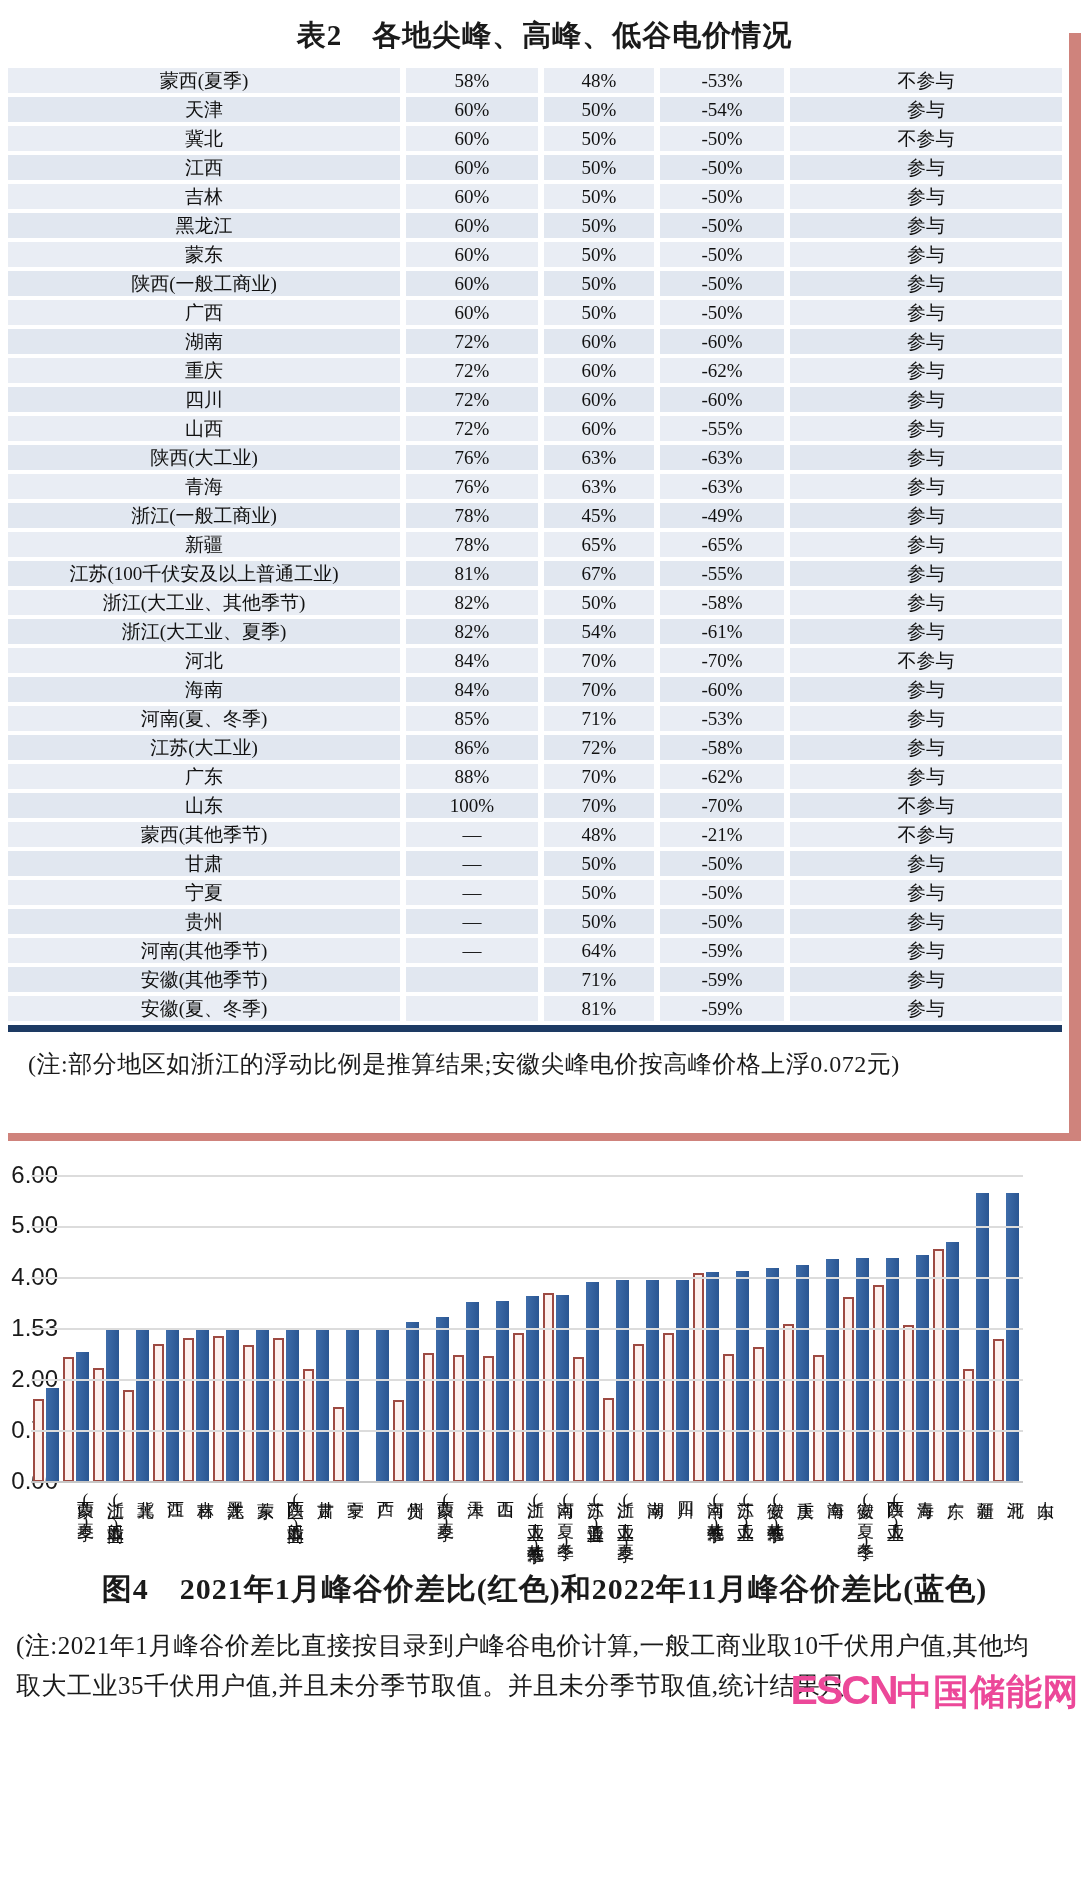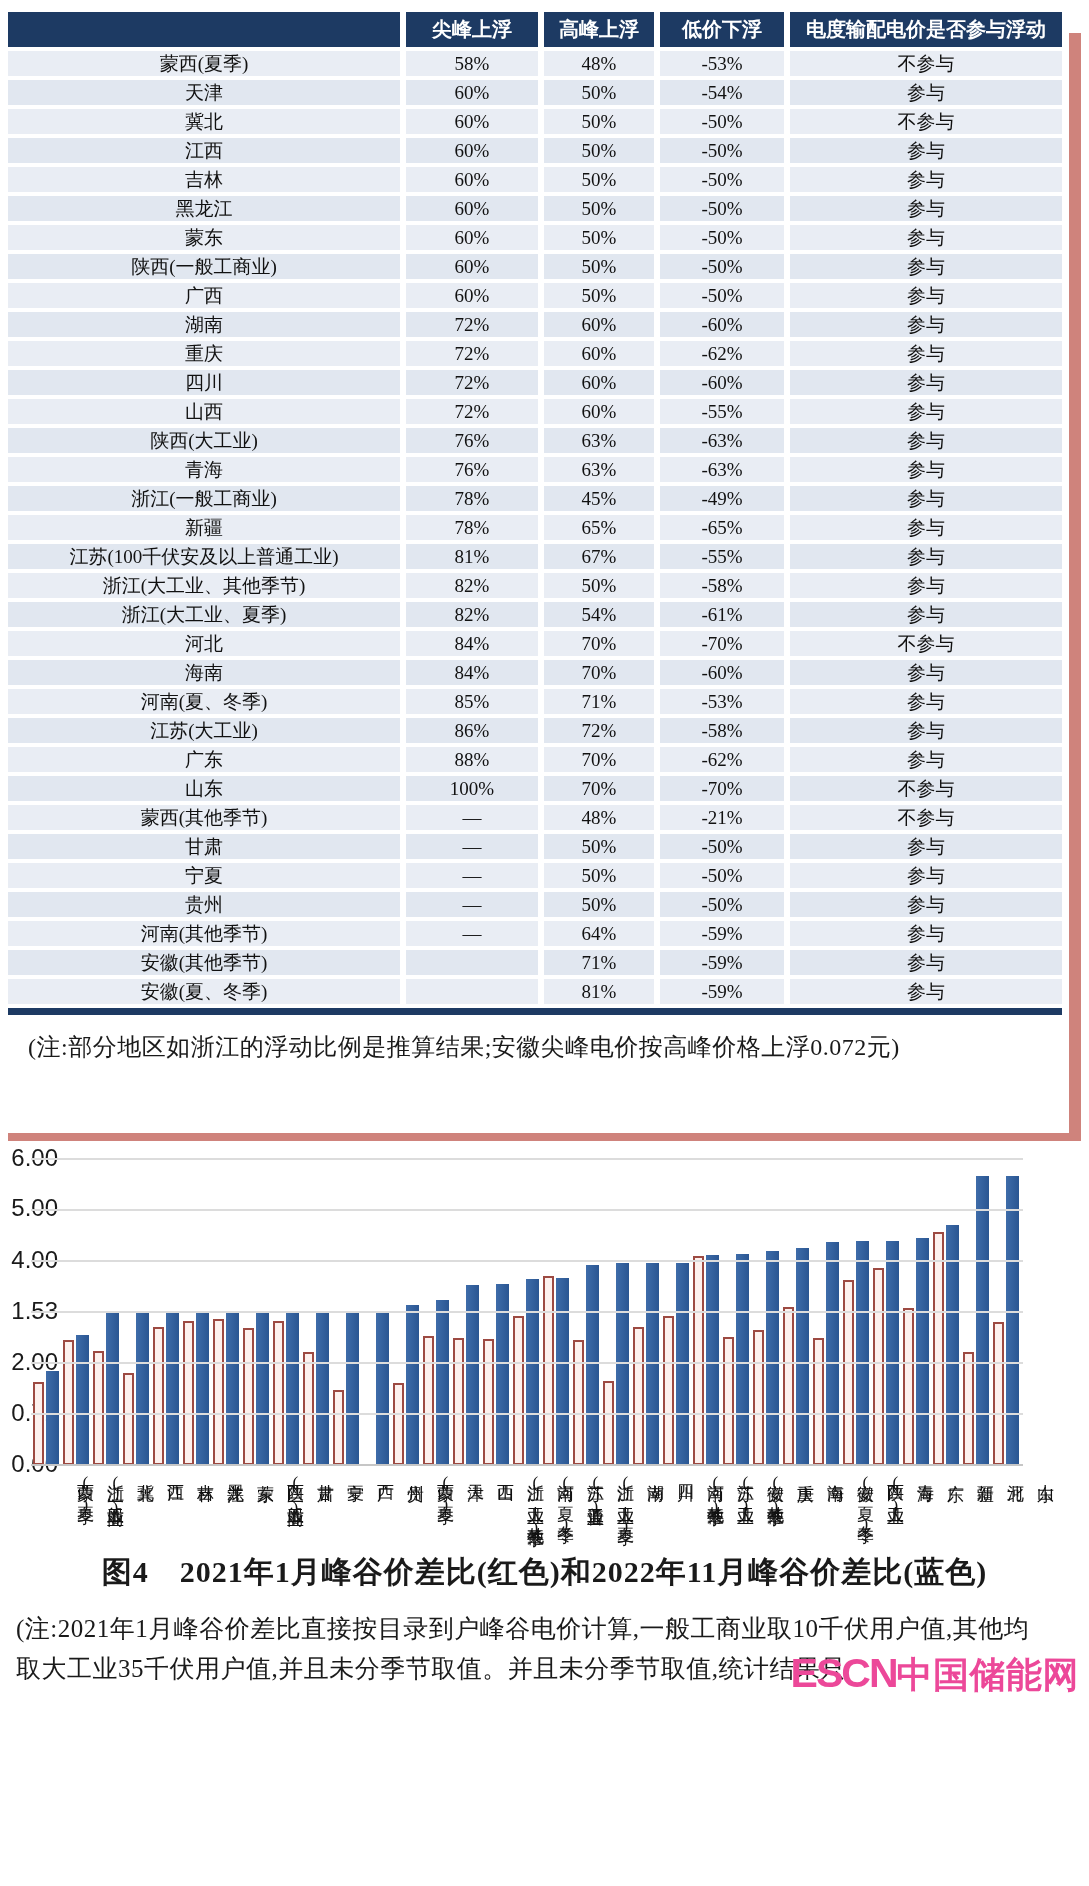--- a/index.html
+++ b/index.html
@@ -50,29 +50,23 @@
   .logo-en { font-size:41px; font-family:"Liberation Sans", sans-serif; letter-spacing:-2px; }
   .logo-cn { font-size:36px; }
 </style>
 </head>
 <body>
 
 <div class="table-card">
   <div class="red-right"></div>
   <div class="red-bottom"></div>
 
+  <h2 class="t2-title">表2　各地尖峰、高峰、低谷电价情况</h2>
 
   <div class="tbl">
-    <div class="grid thead">
-      <div class="cell"></div>
-      <div class="cell">尖峰上浮</div>
-      <div class="cell">高峰上浮</div>
-      <div class="cell">低价下浮</div>
-      <div class="cell">电度输配电价是否参与浮动</div>
-    </div>
     <div id="tbl-rows">
         <div class="grid trow">
           <div class="cell">蒙西(夏季)</div>
           <div class="cell">58%</div>
           <div class="cell">48%</div>
           <div class="cell">-53%</div>
           <div class="cell">不参与</div>
         </div>
         <div class="grid trow alt">
           <div class="cell">天津</div>

